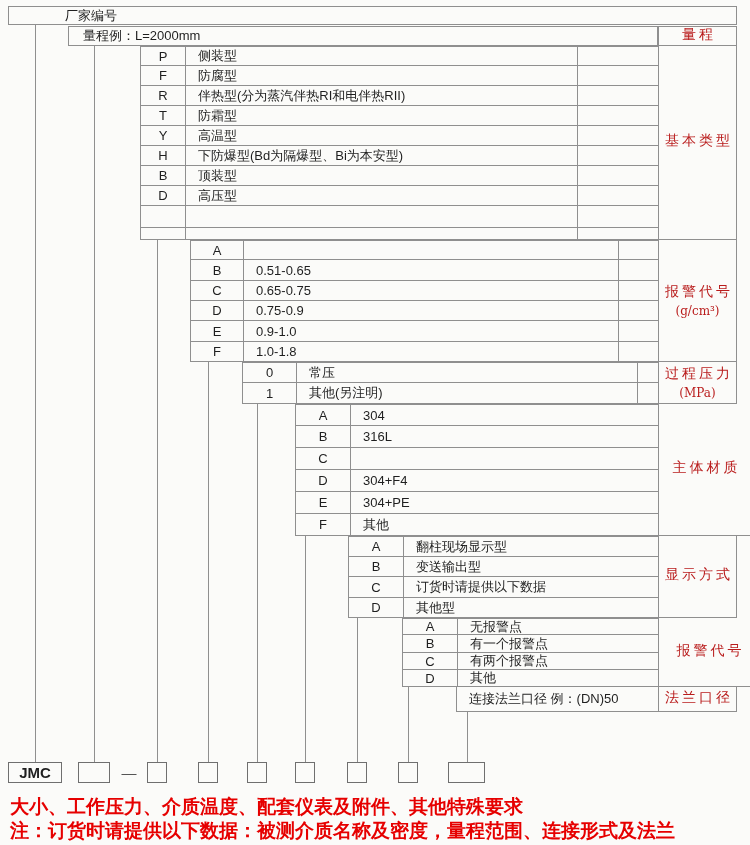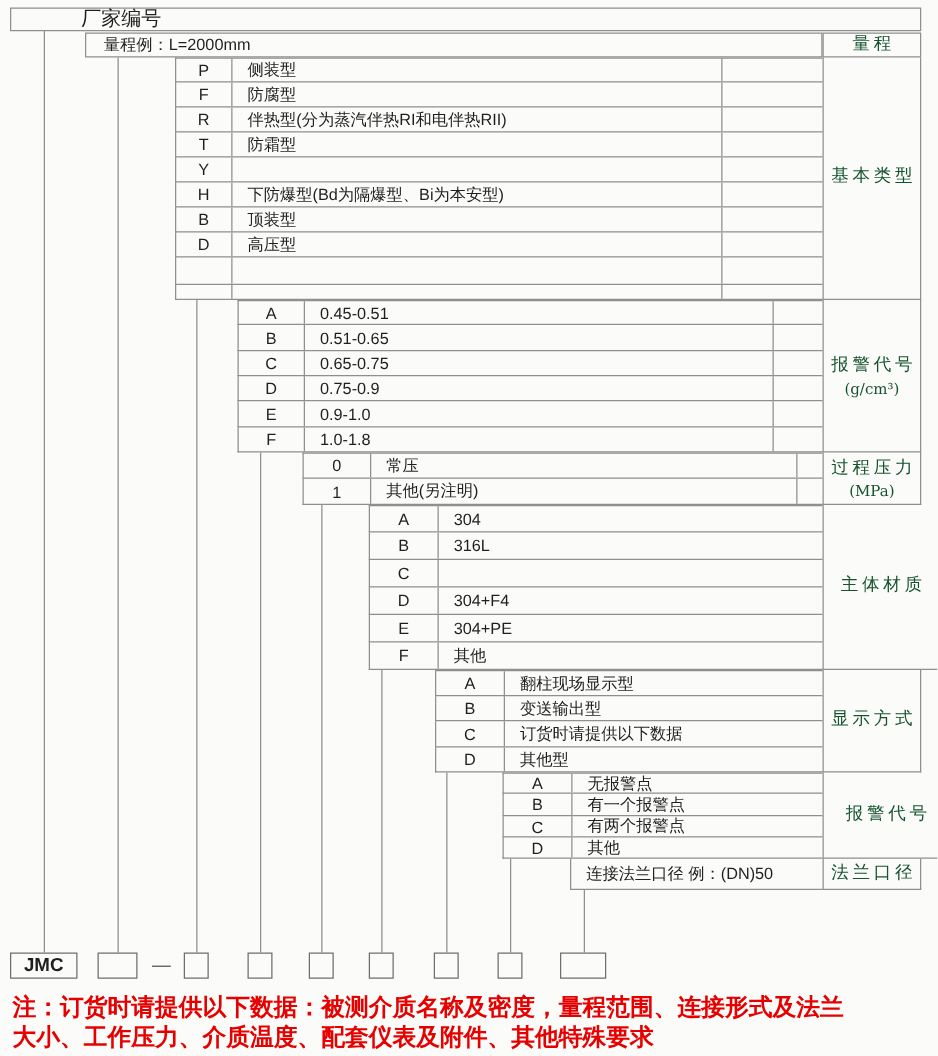--- a/index.html
+++ b/index.html
@@ -6,28 +6,28 @@
   #canvas{position:relative;width:750px;height:845px;background:#fbfbf9;overflow:hidden;
           font-family:"Liberation Sans",sans-serif;color:#1f1f1f;}
   .box{position:absolute;box-sizing:border-box;border:1px solid #8f8f8f;background:transparent;}
   .srow{position:absolute;box-sizing:border-box;border-left:1px solid #8f8f8f;border-bottom:1px solid #8f8f8f;display:flex;}
   .srow.first{border-top:1px solid #8f8f8f;}
   .code-cell{box-sizing:border-box;border-right:1px solid #8f8f8f;display:flex;align-items:center;justify-content:center;font-size:13px;height:100%;}
   .desc-cell{display:flex;align-items:center;padding-left:12px;font-size:13px;height:100%;flex:1;white-space:nowrap;overflow:hidden;}
   .tail-div{position:absolute;top:0;bottom:0;width:0;border-left:1px solid #8f8f8f;}
   .label-cell{position:absolute;box-sizing:border-box;border-left:1px solid #8f8f8f;border-right:1px solid #8f8f8f;border-bottom:1px solid #8f8f8f;
               display:flex;flex-direction:column;align-items:center;justify-content:center;
-              font-family:"DejaVu Serif","Liberation Serif",serif;font-size:14px;color:#14532d;}
+              font-family:"DejaVu Serif","Liberation Serif",serif;font-size:14px;color:#b91c1c;}
   .label-cell.first{border-top:1px solid #8f8f8f;}
   .label-main{letter-spacing:3px;padding-left:3px;white-space:nowrap;}
   .label-sub{font-size:12px;letter-spacing:0;margin-top:3px;white-space:nowrap;}
   .connector{position:absolute;width:0;border-left:1px solid #8f8f8f;}
   .code-box{position:absolute;box-sizing:border-box;border:1px solid #6f6f6f;background:transparent;}
   #fac-box{left:8px;top:6px;width:729px;height:19px;display:flex;align-items:center;}
-  #fac-box span{padding-left:56px;font-size:16px;}
+  #fac-box span{padding-left:56px;font-size:13px;}
   #range-row{left:68px;top:26px;width:590px;height:20px;display:flex;align-items:center;}
   #range-row span{padding-left:14px;font-size:13px;}
   #jmc-box{left:8px;top:762px;width:54px;height:21px;display:flex;align-items:center;justify-content:center;
            font-weight:bold;font-size:15px;border:1px solid #6f6f6f;}
   #model-dash{position:absolute;left:112px;top:762px;width:34px;height:21px;display:flex;align-items:center;justify-content:center;
               color:#555;font-size:15px;}
   #note{position:absolute;left:10px;top:795px;width:736px;font-weight:bold;font-size:19px;line-height:24px;color:#e60000;
         font-family:"Liberation Sans",sans-serif;}
 </style>
 </head>
@@ -57,20 +57,21 @@
         <div class="desc-cell">伴热型(分为蒸汽伴热RI和电伴热RII)</div>
         <div class="tail-div" style="left: 436px; position: absolute;"></div>
       </div>
       <div class="srow" style="left: 140px; top: 106px; width: 518px; height: 20px;">
         <div class="code-cell" style="width: 45px;">T</div>
         <div class="desc-cell">防霜型</div>
         <div class="tail-div" style="left: 436px; position: absolute;"></div>
       </div>
       <div class="srow" style="left: 140px; top: 126px; width: 518px; height: 20px;">
         <div class="code-cell" style="width: 45px;">Y</div>
+        <div class="desc-cell">高温型</div>
         <div class="tail-div" style="left: 436px; position: absolute;"></div>
       </div>
       <div class="srow" style="left: 140px; top: 146px; width: 518px; height: 20px;">
         <div class="code-cell" style="width: 45px;">H</div>
         <div class="desc-cell">下防爆型(Bd为隔爆型、Bi为本安型)</div>
         <div class="tail-div" style="left: 436px; position: absolute;"></div>
       </div>
       <div class="srow" style="left: 140px; top: 166px; width: 518px; height: 20px;">
         <div class="code-cell" style="width: 45px;">B</div>
         <div class="desc-cell">顶装型</div>
@@ -86,21 +87,20 @@
         <div class="desc-cell"></div>
         <div class="tail-div" style="left: 436px; position: absolute;"></div>
       </div>
       <div class="srow" style="left: 140px; top: 228px; width: 518px; height: 12px;">
         <div class="code-cell" style="width: 45px;"></div>
         <div class="desc-cell"></div>
         <div class="tail-div" style="left: 436px; position: absolute;"></div>
       </div>
       <div class="srow first" style="left: 190px; top: 240px; width: 468px; height: 20px;">
         <div class="code-cell" style="width: 53px;">A</div>
-        <div class="desc-cell">0.45-0.51</div>
         <div class="tail-div" style="left: 427px; position: absolute;"></div>
       </div>
       <div class="srow" style="left: 190px; top: 260px; width: 468px; height: 21px;">
         <div class="code-cell" style="width: 53px;">B</div>
         <div class="desc-cell">0.51-0.65</div>
         <div class="tail-div" style="left: 427px; position: absolute;"></div>
       </div>
       <div class="srow" style="left: 190px; top: 281px; width: 468px; height: 20px;">
         <div class="code-cell" style="width: 53px;">C</div>
         <div class="desc-cell">0.65-0.75</div>
@@ -245,16 +245,16 @@
       <div class="code-box" style="left: 398px; top: 762px; width: 20px; height: 21px;"></div>
       <div class="code-box" style="left: 448px; top: 762px; width: 37px; height: 21px;"></div>
     </div>
 
   <div class="code-box" id="jmc-box">
     <span>JMC</span>
   </div>
   <div id="model-dash">—</div>
 
   <div id="note">
+    <div>大小、工作压力、介质温度、配套仪表及附件、其他特殊要求</div>
     <div>注：订货时请提供以下数据：被测介质名称及密度，量程范围、连接形式及法兰</div>
-    <div>大小、工作压力、介质温度、配套仪表及附件、其他特殊要求</div>
   </div>
 </div>
 
 </body></html>

